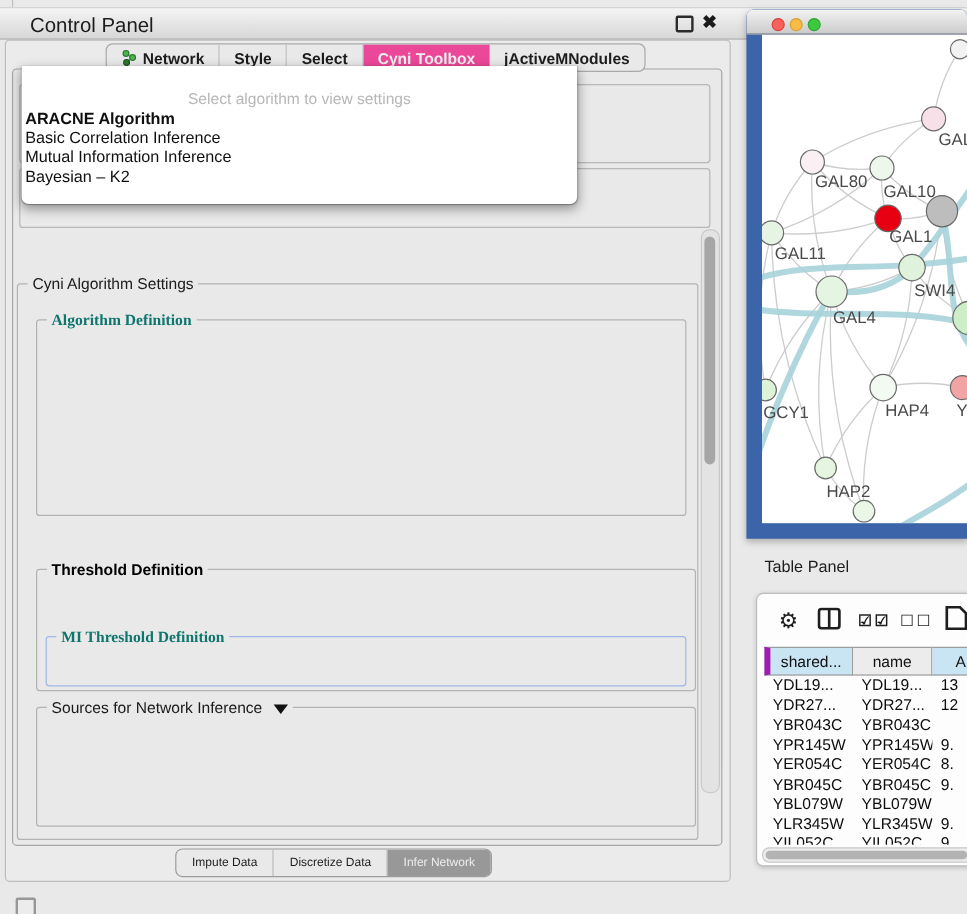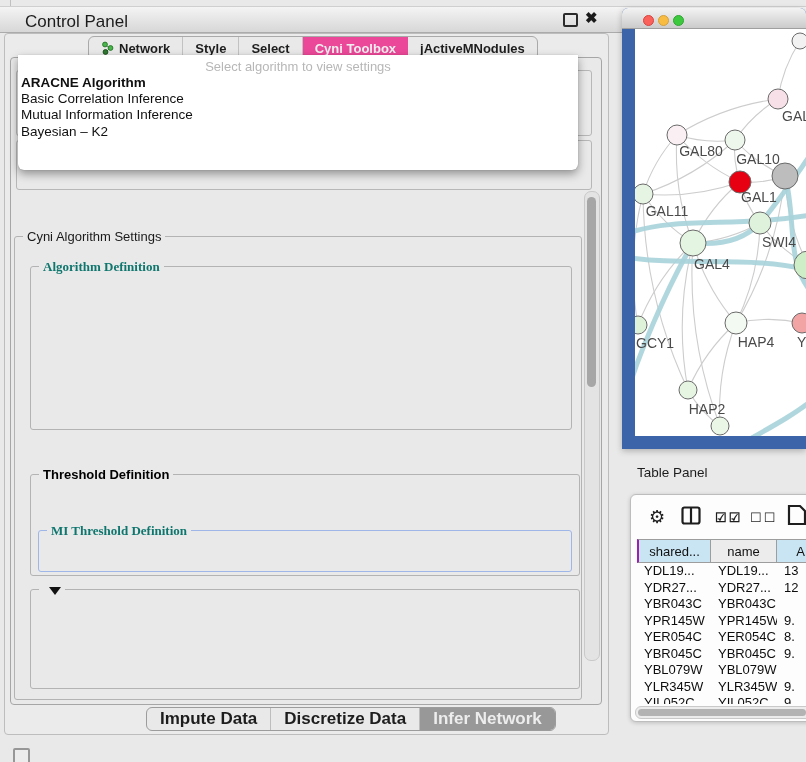--- a/index.html
+++ b/index.html
@@ -27,23 +27,23 @@
 
   
   .tabstrip{left:88px;top:36px;height:22px;display:flex;align-items:stretch;
             border:1px solid #a9a9a9;border-radius:6px;background:#e9e9e9;z-index:6;overflow:hidden;}
   .tab{display:flex;align-items:center;gap:5px;padding:0 12px;font-size:13px;
        font-weight:bold;color:#1d1d1d;white-space:nowrap;border-right:1px solid #c2c2c2;}
   .tab:last-child{border-right:none;}
   .tab.selected{background:#ec4899;color:#efefef;border-right:none;}
 
   
-  .popup{left:18px;top:55px;width:560px;height:115px;background:#ffffff;
+  .popup{left:18px;top:55px;width:463px;height:115px;background:#ffffff;
          border-radius:0 0 6px 6px;box-shadow:0 4px 10px rgba(0,0,0,.38),0 0 1px rgba(0,0,0,.3);
-         z-index:10;padding-top:3px;box-sizing:border-box;}
+         z-index:10;padding-top:19px;box-sizing:border-box;}
   .popup .hint{text-align:center;color:#b7b7b7;font-size:13px;height:17px;line-height:17px;}
   .popup .item{font-size:13.5px;color:#101010;height:16.2px;line-height:16.2px;padding-left:3px;white-space:nowrap;}
   .popup .item.bold{font-weight:bold;}
 
   
   .bg-group{border:1px solid #b7b7b7;border-radius:3px;background:#e9e9e9;z-index:1;}
   .combo{background:#fff;border:1px solid #8f8f8f;border-radius:5px;display:flex;
          align-items:center;font-size:13px;color:#111;box-sizing:border-box;}
   .combo .val{flex:1;padding-left:9px;white-space:nowrap;overflow:hidden;}
   .combo .arrows{width:18px;align-self:stretch;border-left:1px solid #b5b5b5;display:flex;
@@ -75,21 +75,21 @@
 
   .attr-list{position:absolute;background:#fff;border:1px solid #9d9d9d;overflow:hidden;}
   .attr-item{height:15.5px;line-height:15.5px;font-size:12.5px;color:#fff;background:#3a66d0;padding-left:4px;}
 
   .apply-btn{position:absolute;left:268px;top:674px;width:70px;height:22px;
              background:linear-gradient(#ffffff,#e3e3e3);border:1px solid #8f8f8f;
              border-radius:5px;font-size:17px;color:#111;text-align:center;line-height:20px;margin-left:16px;}
 
   .bottom-tabstrip{left:146px;top:707px;height:22px;display:flex;border:1px solid #9c9c9c;
                    border-radius:6px;overflow:hidden;background:#e9e9e9;z-index:5;}
-  .btab{display:flex;align-items:center;padding:0 13px;font-size:17px;font-weight:bold;
+  .btab{display:flex;align-items:center;padding:0 13px;font-size:10px;font-weight:normal;
         color:#1d1d1d;border-right:1px solid #bdbdbd;white-space:nowrap;text-align:center;}
   .btab:last-child{border-right:none;}
   .btab.selected{background:#989898;color:#ededed;}
 
   .mini-dock-icon{left:13px;top:748px;width:13px;height:13px;border:2px solid #979797;
                   border-radius:2px;background:#ececec;}
 
   
   .net-window{left:622px;top:8px;width:184px;height:441px;background:#3b64a9;
               border-radius:6px 6px 0 0;overflow:hidden;box-shadow:0 2px 6px rgba(0,0,0,.25);}
@@ -105,21 +105,21 @@
   .tp-title{left:637px;top:465px;font-size:13.5px;color:#1c1c1c;}
   .table-window{left:630px;top:494px;width:200px;height:226px;background:#fdfdfd;
                 border:1px solid #bdbdbd;border-radius:6px;box-shadow:0 1px 4px rgba(0,0,0,.18);overflow:hidden;}
   .tt-icon{position:absolute;color:#1e1e1e;}
   .gear{left:18px;top:11px;font-size:18px;}
   .checks{left:84px;top:15px;font-size:13px;letter-spacing:2px;font-weight:bold;}
   .unchecks{left:119px;top:15px;font-size:13px;letter-spacing:2px;}
   .thead{position:absolute;left:6px;top:44px;display:flex;height:24px;}
   .th{box-sizing:border-box;border:1px solid #9d9d9d;border-left:none;background:#ececec;
       font-size:13px;color:#111;display:flex;align-items:center;justify-content:center;}
-  .th:first-child{border-left:2px solid #a21caf;}
+  .th:first-child{border-left:5px solid #a21caf;}
   .th.hl{background:#c9e4f2;}
   .tbody{position:absolute;left:6px;top:68px;width:188px;height:141px;overflow:hidden;}
   .tr{display:flex;height:16.5px;line-height:16.5px;font-size:13px;color:#0d0d0d;}
   .td{overflow:hidden;white-space:nowrap;box-sizing:border-box;padding-left:7px;}
 </style>
 </head>
 <body>
 
 <div class="abs top-divider"></div>
 <div class="abs top-tick"></div>
@@ -231,20 +231,21 @@
     </span>
 </div>
 <div class="abs groupbox" style="left:38px;top:490px;width:532px;height:40px;border-color:#9fb6e8;">
   <span class="glabel blue">MI Threshold Definition</span>
 </div>
 <span class="flabel" style="left:48px;top:512px;">Mutual Information Threshold:</span>
 <span class="tinput" style="left:421px;top:506px;width:144px;height:22px;">0.5</span>
 
 <div class="abs groupbox" style="left:30px;top:549px;width:548px;height:98px;">
   <span class="glabel">
+    <span>Sources for Network Inference</span>
     <span class="tri down" style="margin-left:6px;"></span>
   </span>
 </div>
 <span class="flabel" style="left:38px;top:565px;">Data Attributes</span>
 <div class="abs attr-list" style="left:44px;top:583px;width:504px;height:63px;" id="attrList">
     <div class="attr-item">SelfLoops</div>
     <div class="attr-item">TopologicalCoefficient</div>
     <div class="attr-item">BetweennessCentrality</div>
     <div class="attr-item">gal4RGexp</div>
   </div>

